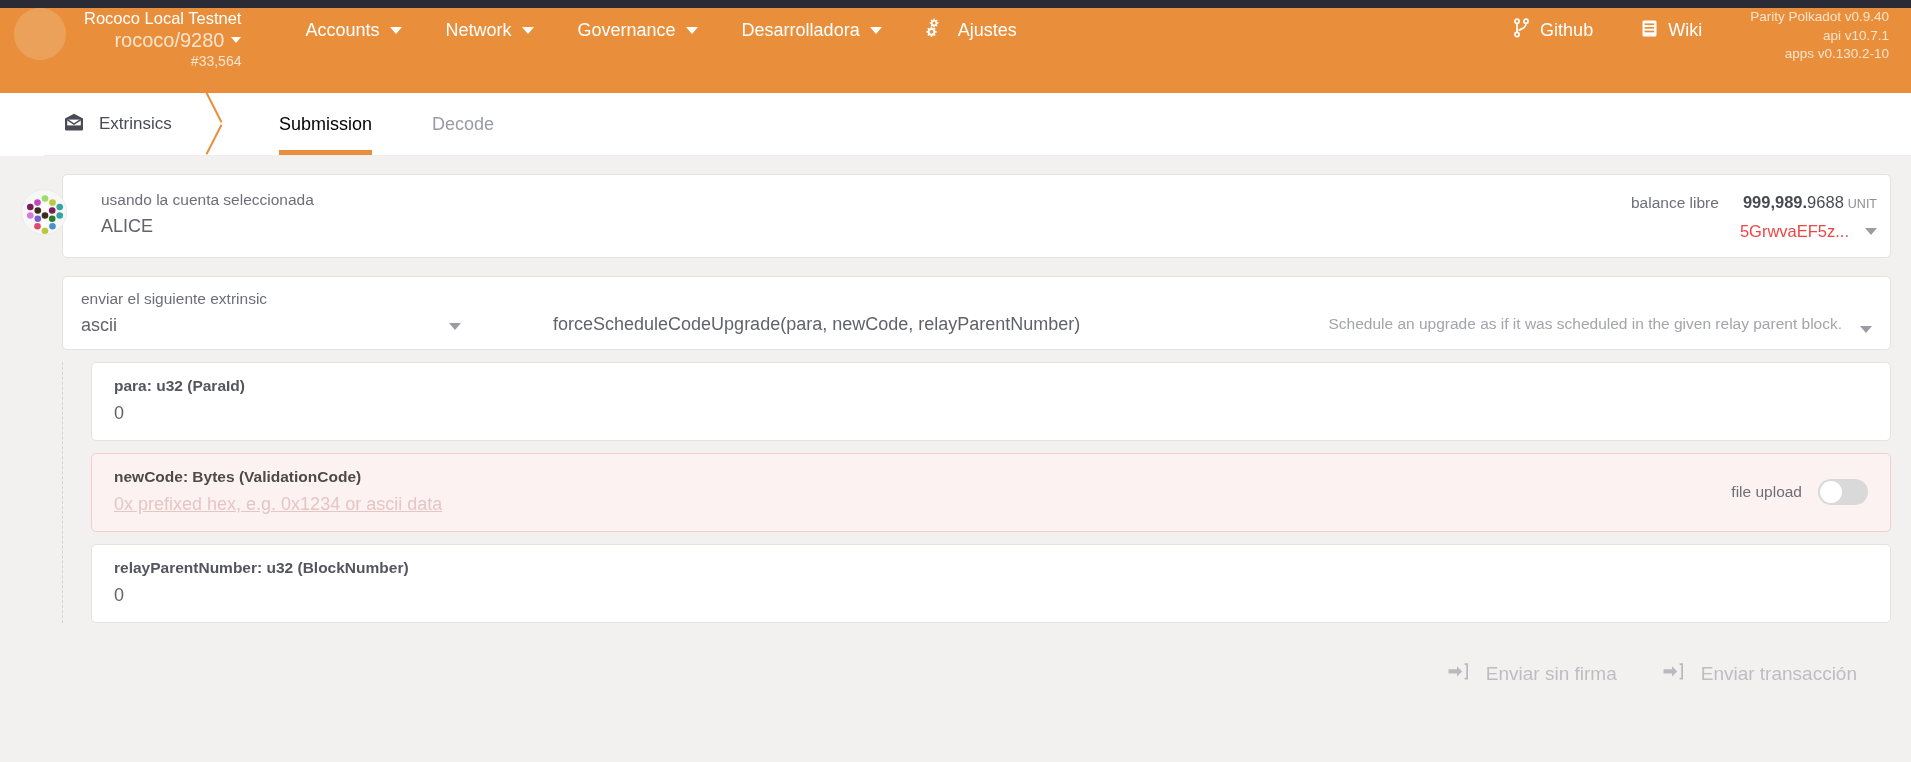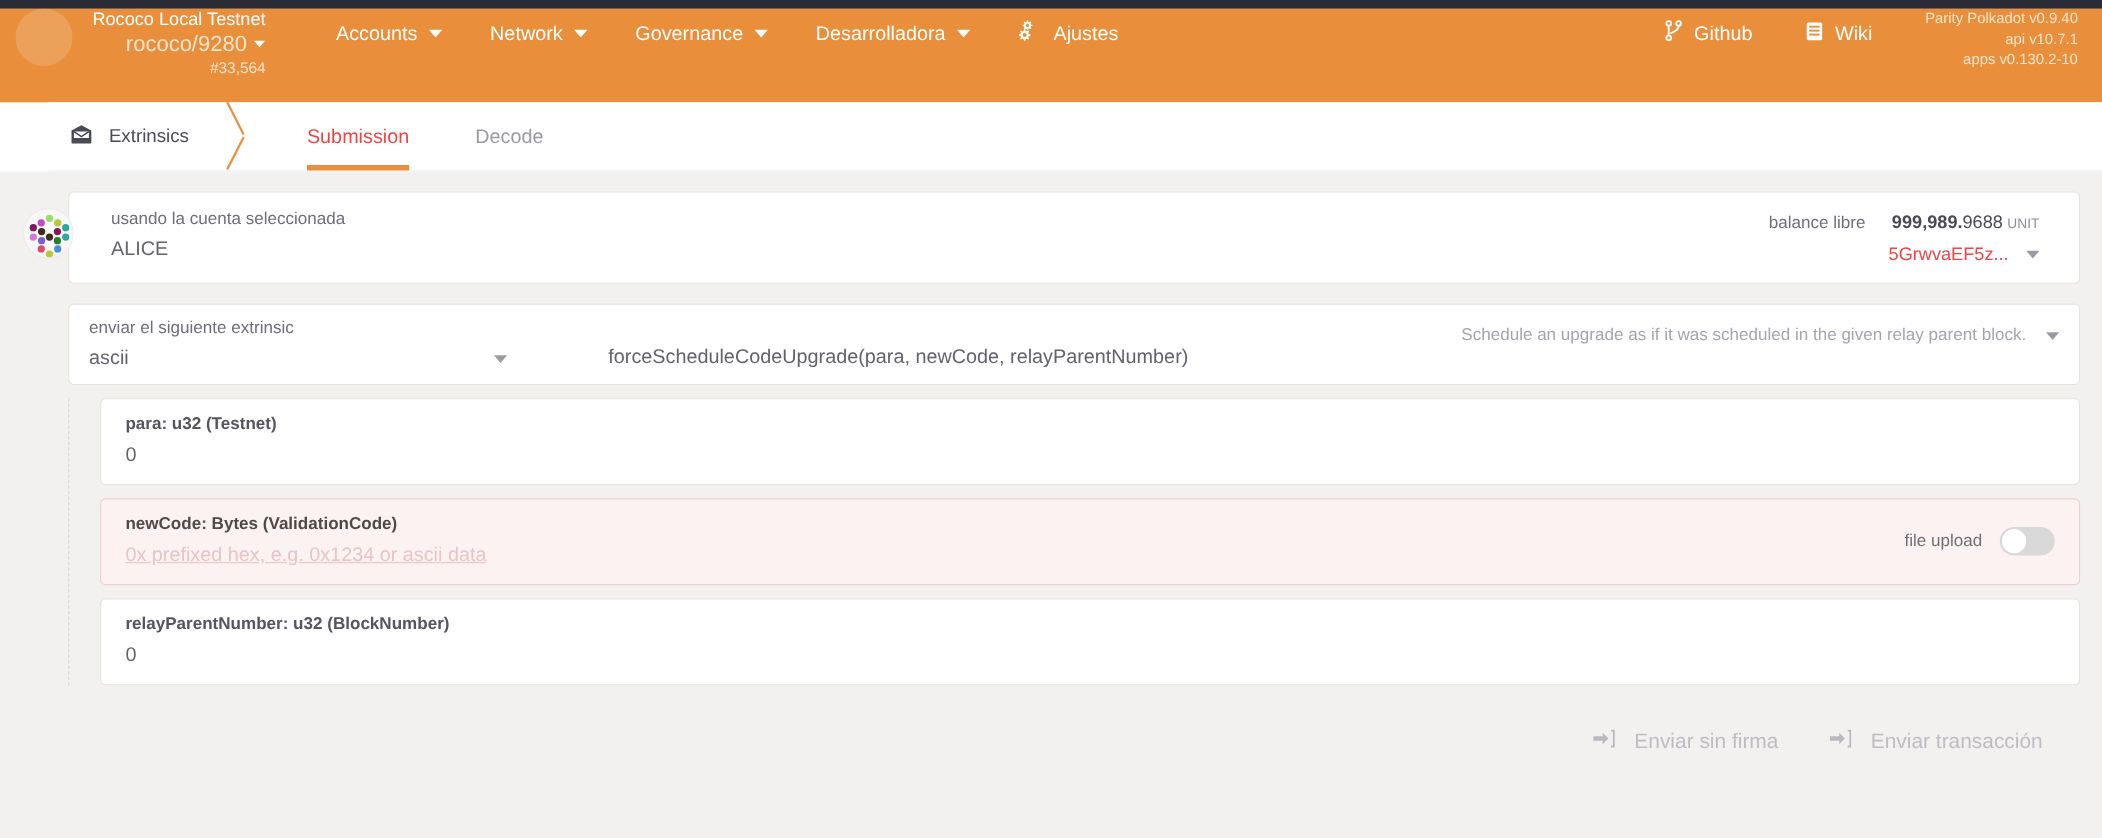--- a/index.html
+++ b/index.html
@@ -163,21 +163,21 @@
     position: relative;
     font-size: 18px;
     color: #9a9aa5;
     padding: 0 30px;
     height: 100%;
     display: flex;
     align-items: center;
     cursor: pointer;
     white-space: nowrap;
   }
-  .tab.active { color: #ef4444; }
+  .tab.active { color: #000000; }
   .tab.active:after {
     content: "";
     position: absolute;
     left: 30px; right: 30px;
     bottom: 0;
     height: 5px;
     background: #e98f3c;
   }
 
   
@@ -193,21 +193,21 @@
     border-radius: 5px;
     position: relative;
   }
 
   
   .account-row {
     display: flex;
     align-items: flex-start;
     position: relative;
     margin-left: 42px;
-    padding: 16px 36px 16px 38px;
+    padding: 16px 13px 16px 38px;
     min-height: 78px;
   }
   .identicon {
     position: absolute;
     left: -42px;
     top: 14px;
     width: 46px; height: 46px;
     border-radius: 50%;
     background: #f6f6f6;
     border: 1px solid #eceaea;
@@ -298,21 +298,21 @@
     padding-bottom: 14px;
   }
   .ex-method {
     font-size: 18px;
     color: #62626c;
     white-space: nowrap;
   }
   .ex-right {
     flex: 0 0 auto;
     display: flex;
-    align-items: center;
+    align-items: flex-end;
     padding: 0 18px 16px 0;
     gap: 18px;
   }
   .ex-desc {
     font-size: 15.5px;
     color: #a4a4ac;
     white-space: nowrap;
   }
 
   
@@ -575,21 +575,21 @@
     <div class="ex-right">
       <span class="ex-desc">Schedule an upgrade as if it was scheduled in the given relay parent block.</span>
       <span class="caret-grey"></span>
     </div>
 
   </div>
 
   <div class="params">
 
     <div class="card param-card">
-      <div class="param-label">para: u32 (Testnet)</div>
+      <div class="param-label">para: u32 (ParaId)</div>
       <div class="param-value">0</div>
     </div>
 
     <div class="card param-card error">
       <div>
         <div class="param-label">newCode: Bytes (ValidationCode)</div>
         <div class="param-placeholder">0x prefixed hex, e.g. 0x1234 or ascii data</div>
       </div>
       <div class="upload-wrap">
         <span class="upload-label">file upload</span>

